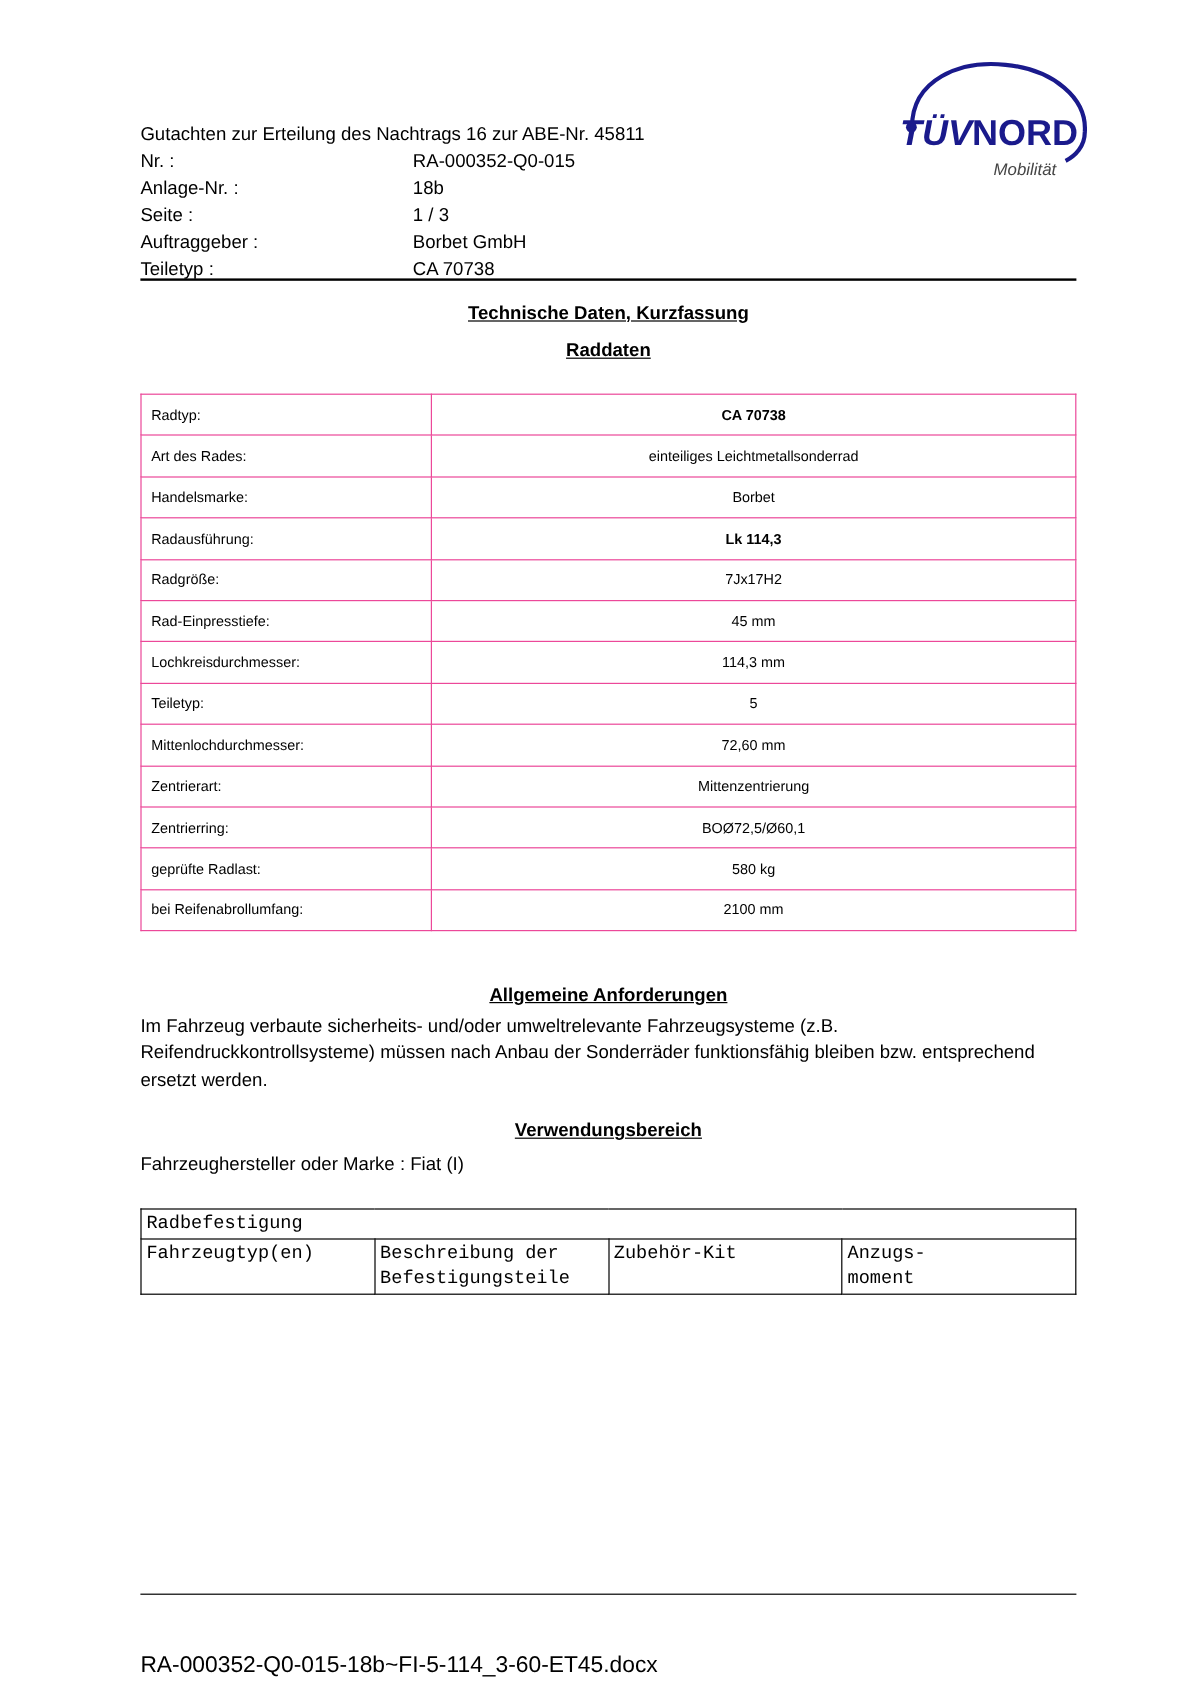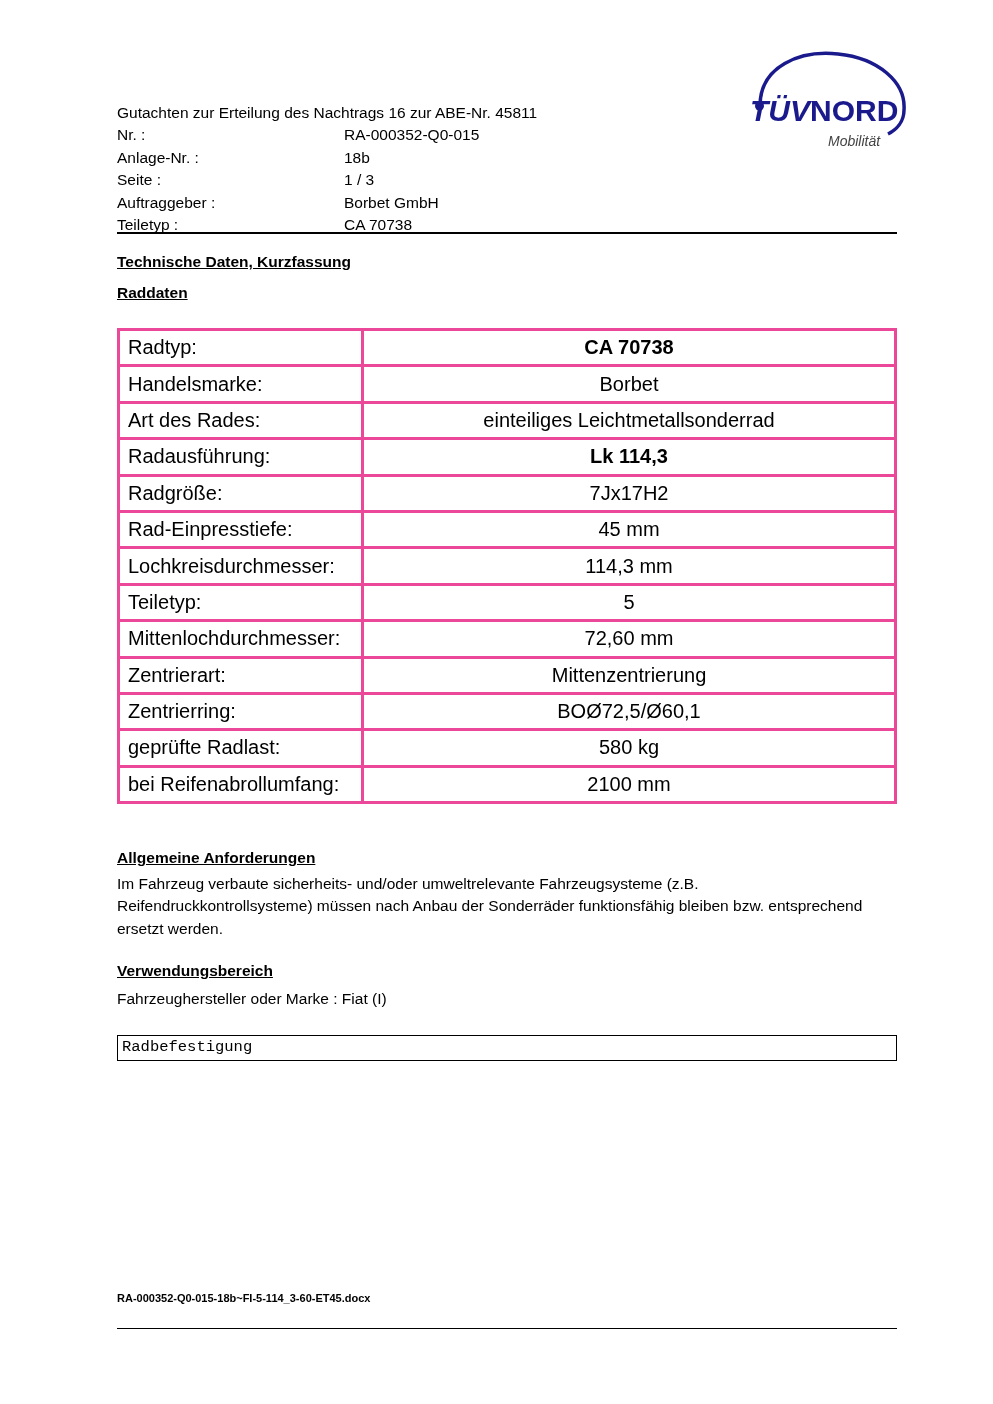--- a/index.html
+++ b/index.html
@@ -72,32 +72,33 @@
     height: 2px;
     background: #000;
   }
 
   
   .sect-head {
     font-size: 15.5px;
     font-weight: bold;
     text-decoration: underline;
     line-height: 20px;
+    text-align: center;
   }
 
   
   table.data {
     border-collapse: collapse;
     width: 780px;
     table-layout: fixed;
   }
   table.data td {
-    border: 3px solid #ec4899;
+    border: 1px solid #ec4899;
     height: 33.4px;
-    font-size: 20px;
+    font-size: 12px;
     padding: 0 8px;
     vertical-align: middle;
   }
   table.data td.k {
     width: 225px;
     text-align: left;
   }
   table.data td.v {
     text-align: center;
   }
@@ -135,24 +136,23 @@
     position: absolute;
     left: 117px;
     top: 1328px;
     width: 780px;
     height: 1px;
     background: #000;
   }
   .footer-text {
     position: absolute;
     left: 117px;
-    top: 1288px;
-    font-size: 11px;
+    top: 1378px;
+    font-size: 19px;
     line-height: 20px;
-    font-weight: bold;
   }
 </style>
 </head>
 <body>
 
 <div class="page">
 
   <div class="logo">
     <svg width="175" height="115" viewBox="0 0 175 115" xmlns="http://www.w3.org/2000/svg">
       <path d="M22 58 C 22 18, 62 2, 100 6 C 140 10, 168 34, 166 62" fill="none" stroke="#1a1a8c" stroke-width="3.5"></path>
@@ -201,28 +201,28 @@
 
     <div class="sect-head" style="margin-top:11px;">Raddaten</div>
 
     <table class="data" style="margin-top:25px;">
       <tbody>
         <tr>
           <td class="k">Radtyp:</td>
           <td class="v bold">CA 70738</td>
         </tr>
         <tr>
+          <td class="k">Art des Rades:</td>
+          <td class="v">einteiliges Leichtmetallsonderrad</td>
+        </tr>
+        <tr>
           <td class="k">Handelsmarke:</td>
           <td class="v">Borbet</td>
         </tr>
         <tr>
-          <td class="k">Art des Rades:</td>
-          <td class="v">einteiliges Leichtmetallsonderrad</td>
-        </tr>
-        <tr>
           <td class="k">Radausführung:</td>
           <td class="v bold">Lk 114,3</td>
         </tr>
         <tr>
           <td class="k">Radgröße:</td>
           <td class="v">7Jx17H2</td>
         </tr>
         <tr>
           <td class="k">Rad-Einpresstiefe:</td>
           <td class="v">45 mm</td>
@@ -262,20 +262,29 @@
     <div class="para" style="margin-top:5px;">Im Fahrzeug verbaute sicherheits- und/oder umweltrelevante Fahrzeugsysteme (z.B. Reifendruckkontrollsysteme) müssen nach Anbau der Sonderräder funktionsfähig bleiben bzw. entsprechend ersetzt werden.</div>
 
     <div class="sect-head" style="margin-top:21px;">Verwendungsbereich</div>
     <div class="para" style="margin-top:7px;">Fahrzeughersteller oder Marke   :  Fiat (I)</div>
 
     <table class="fix" style="margin-top:24px;">
       <tbody>
         <tr>
           <td colspan="4">Radbefestigung</td>
         </tr>
+        <tr>
+          <td class="c1">Fahrzeugtyp(en)</td>
+          <td class="c2">Beschreibung der Befestigungsteile</td>
+          <td class="c3">Zubehör-Kit</td>
+          <td class="c4">
+            <span>Anzugs-</span><br>
+            <span>moment</span>
+          </td>
+        </tr>
       </tbody>
     </table>
 
   </div>
 
   <div class="hr-foot"></div>
   <div class="footer-text">RA-000352-Q0-015-18b~FI-5-114_3-60-ET45.docx</div>
 
 </div>
 

